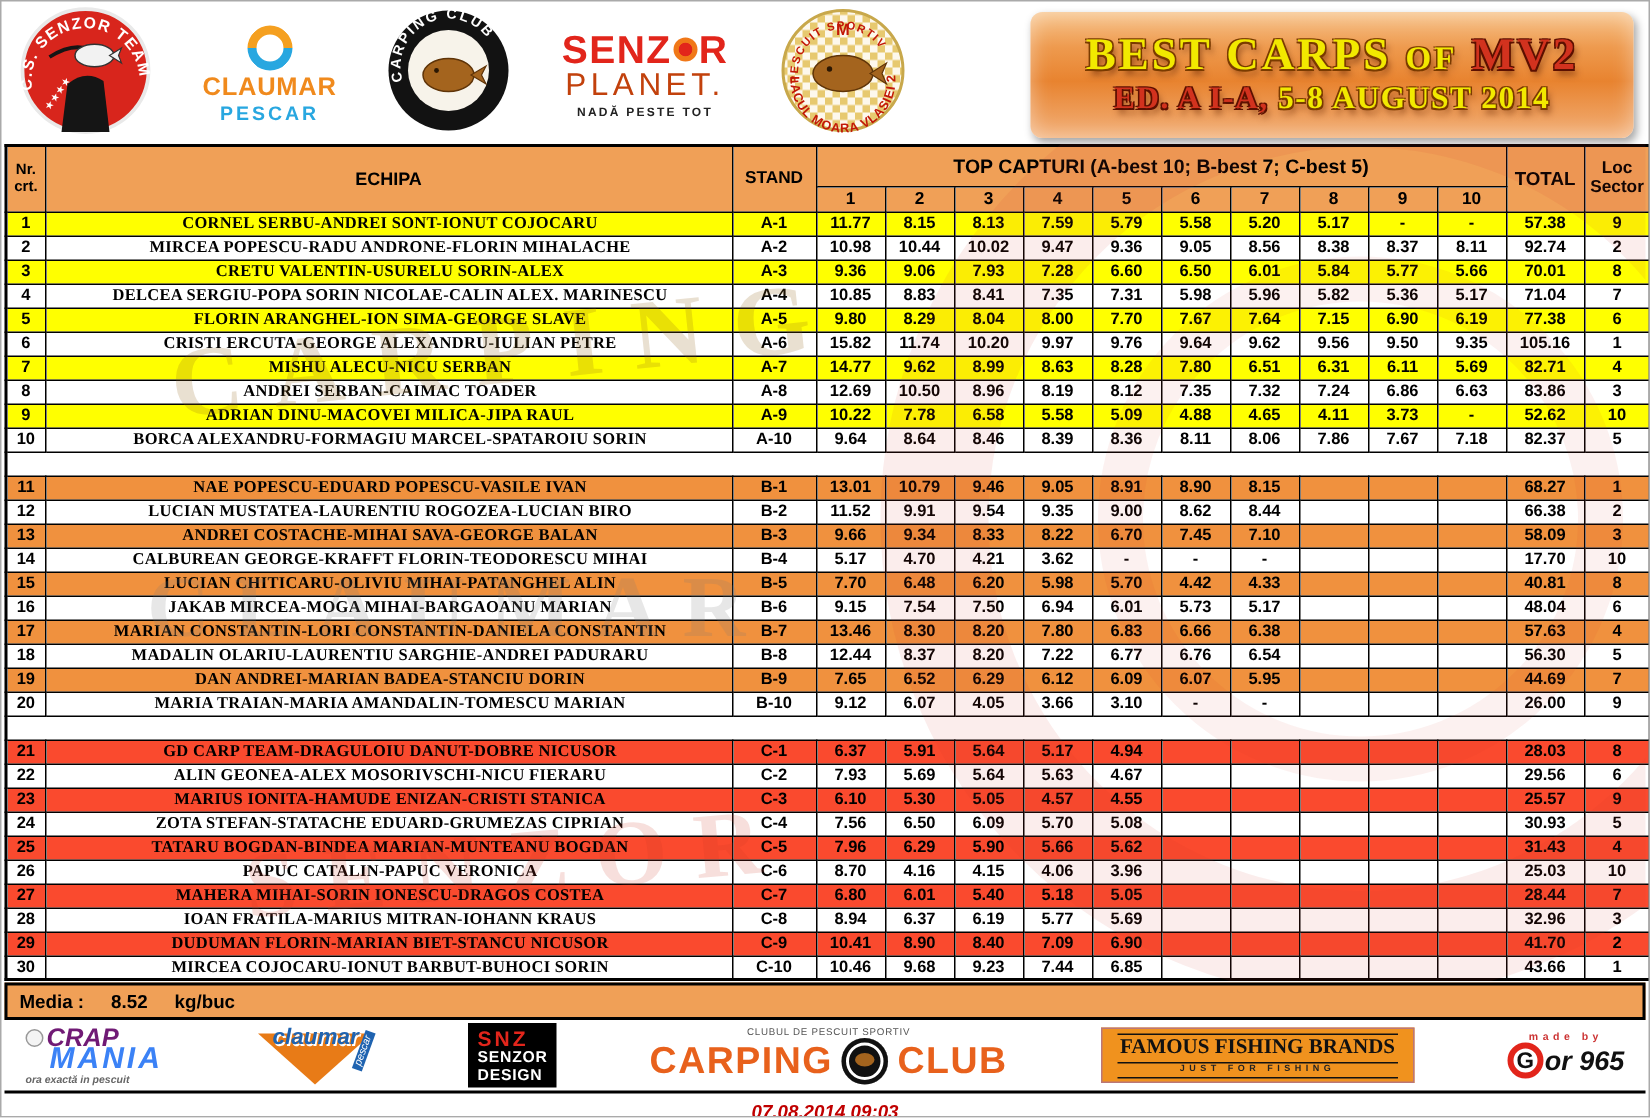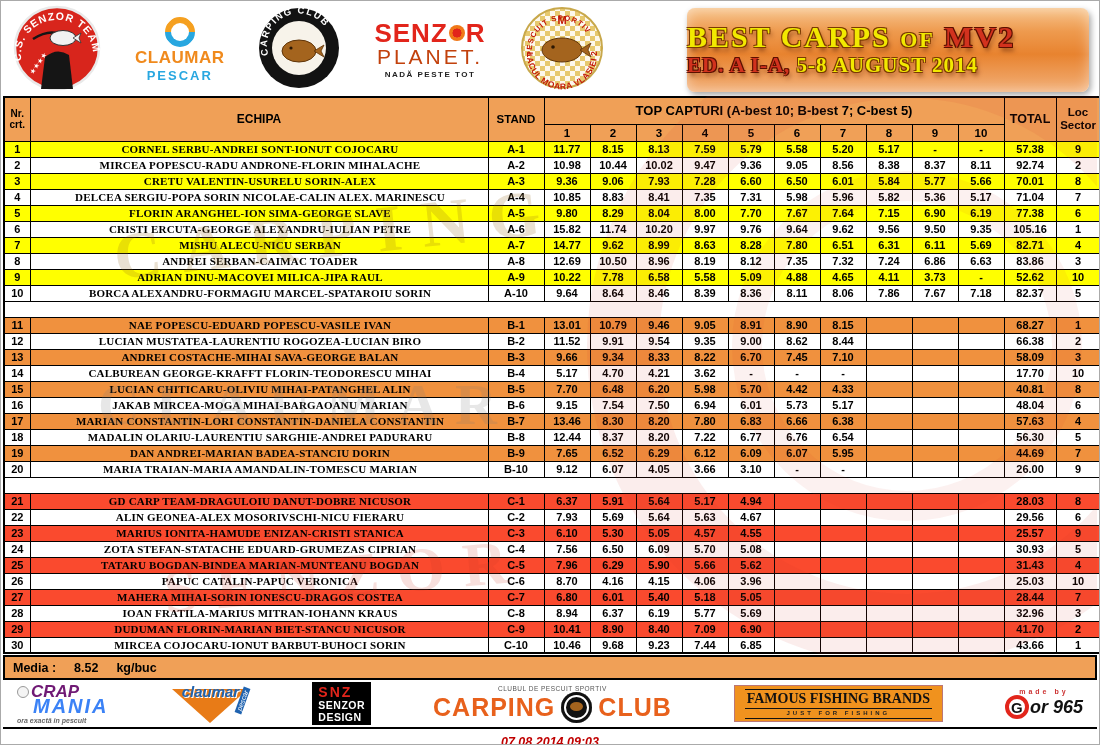--- a/index.html
+++ b/index.html
@@ -23,21 +23,21 @@
   .sp-line1 { color:#E2251B; font-weight:800; font-size:26px; letter-spacing:1px; line-height:1; display:flex; align-items:center; justify-content:center; }
   .sp-dot { display:inline-block; width:16px; height:16px; border-radius:50%;
     background:radial-gradient(circle, #E2251B 38%, #F07818 42%); margin:0 1px; }
   .sp-line2 { color:#c2410c; font-size:21px; letter-spacing:3px; font-weight:400; line-height:1.05; }
   .sp-tagline { font-size:8px; letter-spacing:1.5px; color:#222; font-weight:bold; margin-top:2px; }
 
   
   .title-banner { margin-left:auto; width:402px; height:84px; border-radius:8px;
     background:linear-gradient(180deg,#f7c48c 0%, #ee9a4e 28%, #e8832f 55%, #f2b079 100%);
     box-shadow:2px 3px 6px rgba(0,0,0,.35), inset 0 0 14px rgba(255,255,255,.45);
-    display:flex; flex-direction:column; justify-content:center;
+    display:flex; flex-direction:column; align-items:center; justify-content:center;
     font-family:"Liberation Serif", serif; }
   .title-line1 { font-size:30px; font-weight:bold; letter-spacing:2px; line-height:1.05; white-space:nowrap; }
   .title-line2 { font-size:21px; font-weight:bold; letter-spacing:1px; white-space:nowrap; }
   .t-yellow, .t-yellow2 { color:var(--title-yellow);
     text-shadow:-1px -1px 0 #7a3b00, 1px -1px 0 #7a3b00, -1px 1px 0 #7a3b00, 1px 1px 0 #7a3b00, 2px 4px 4px rgba(90,30,0,.55); }
   .t-of { font-size:22px; }
   .t-red, .t-red2 { color:var(--title-red);
     text-shadow:-1px -1px 0 #5c1000, 1px -1px 0 #5c1000, -1px 1px 0 #5c1000, 1px 1px 0 #5c1000, 2px 4px 4px rgba(90,30,0,.55); }
 
   

